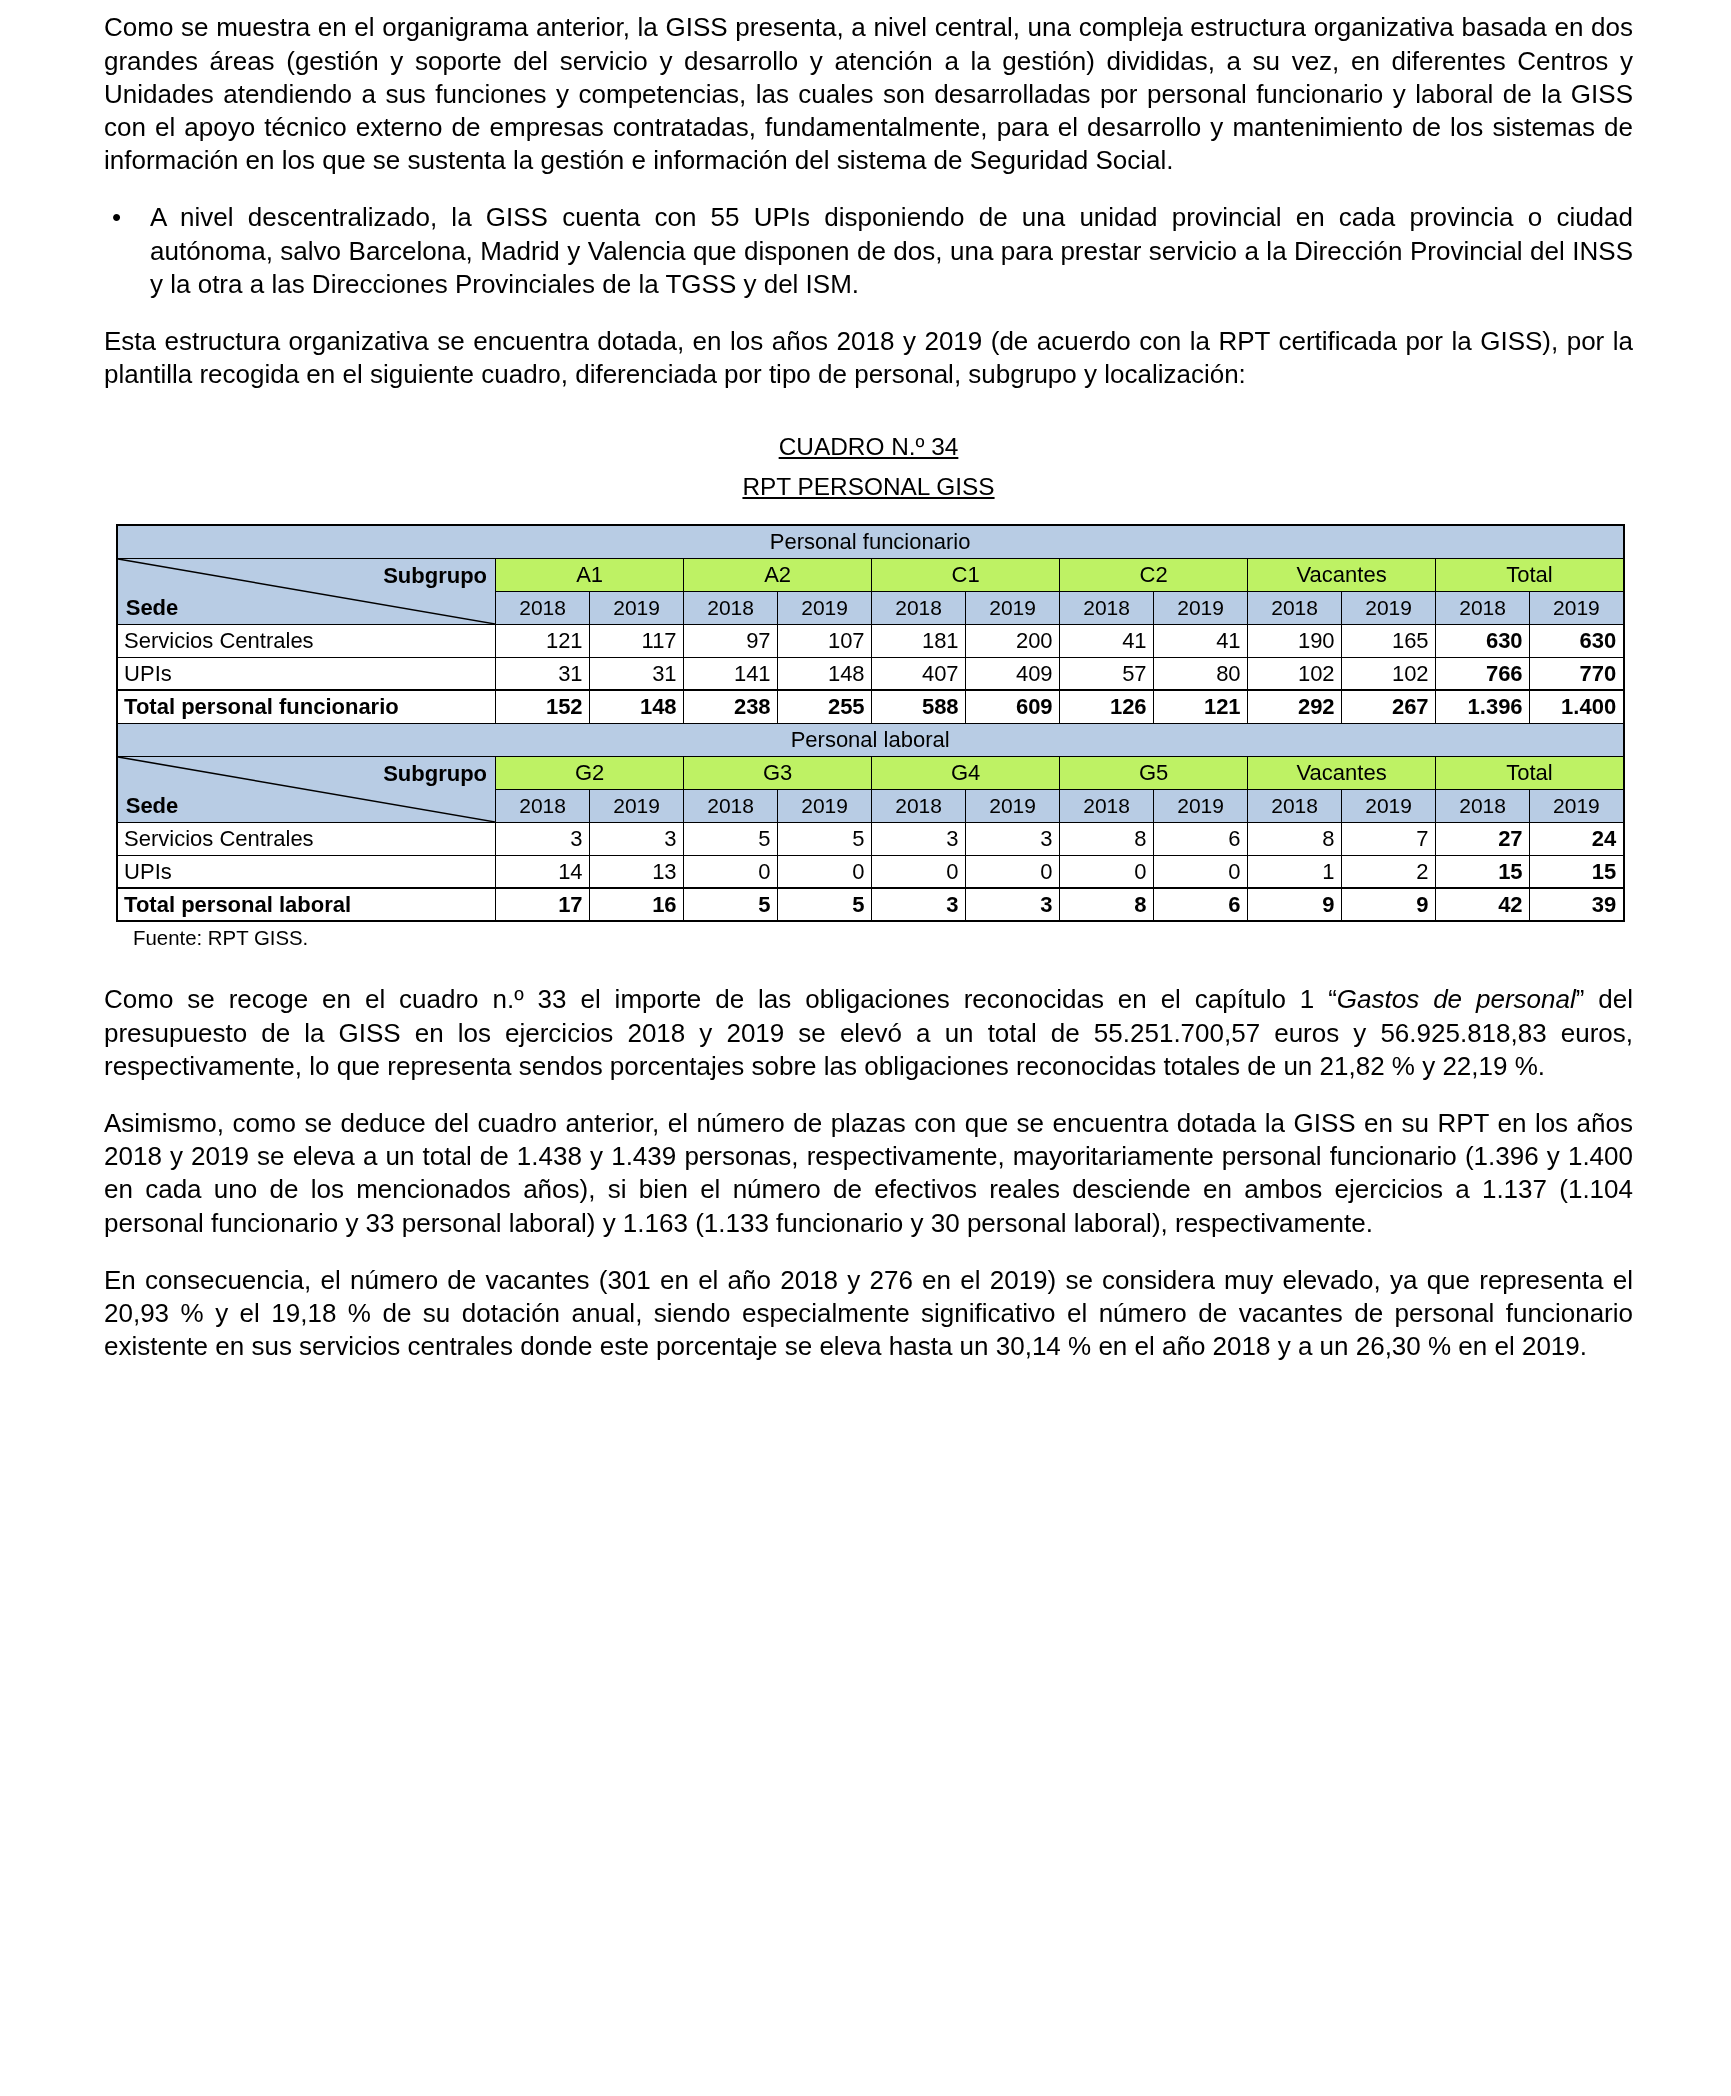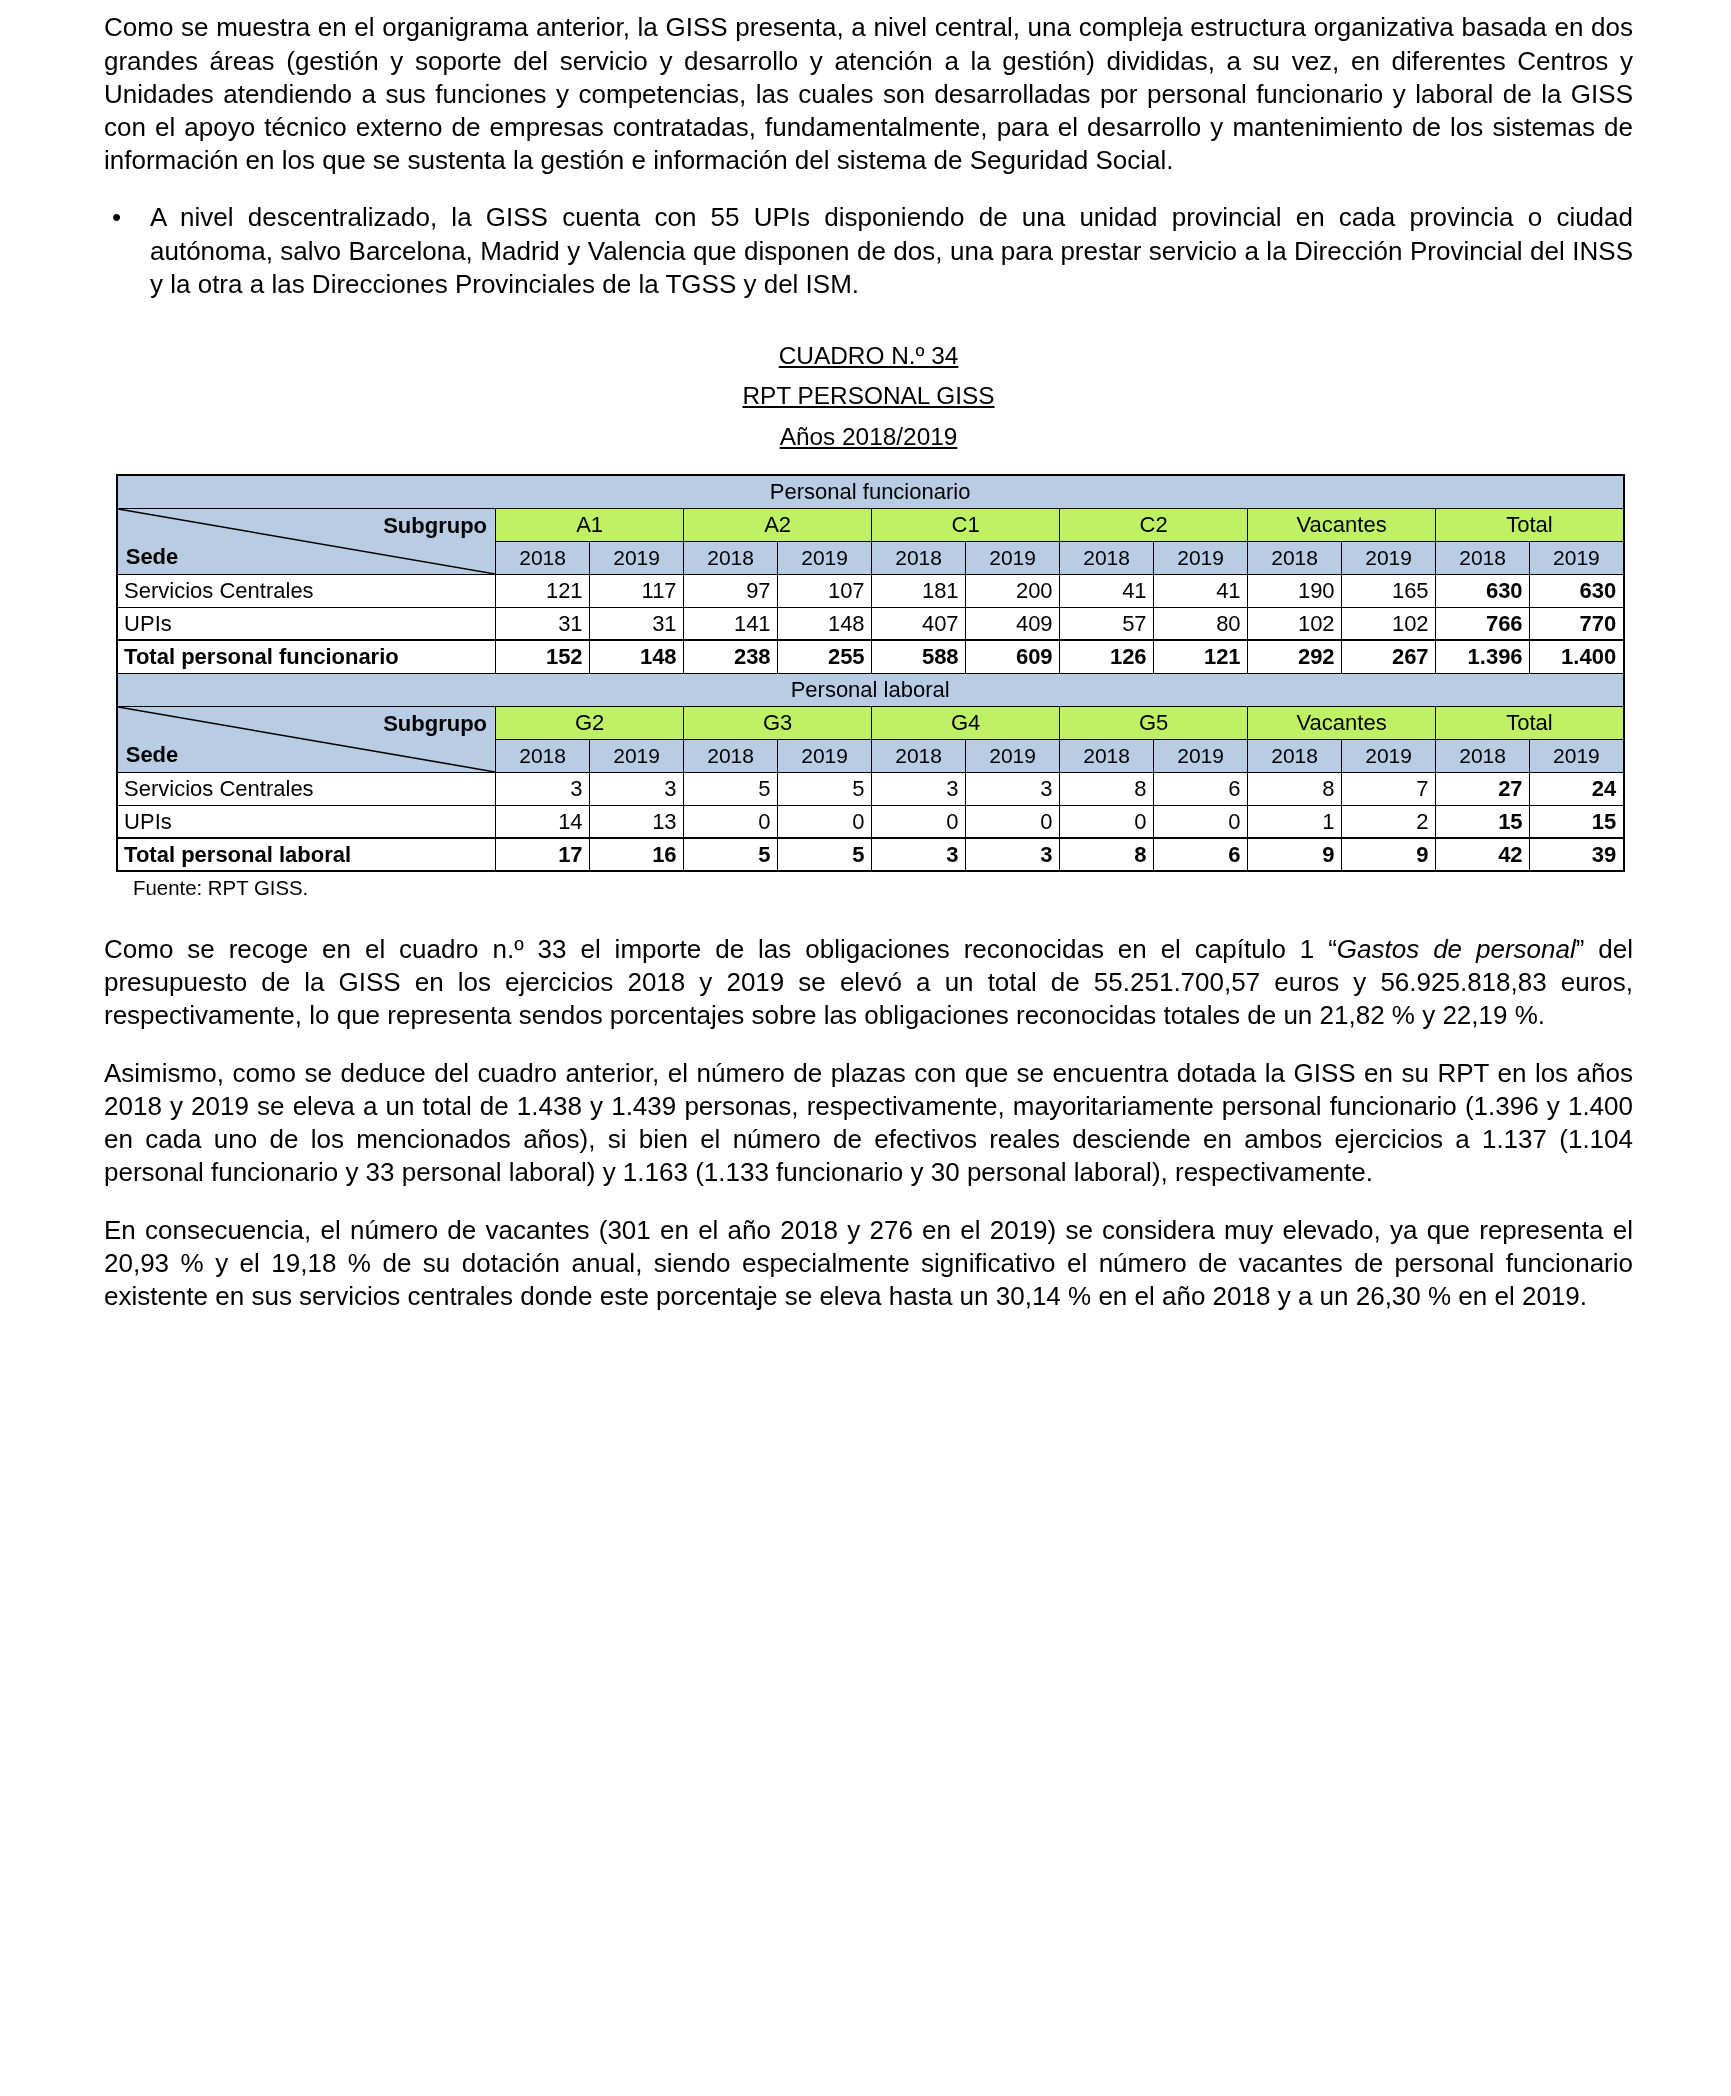--- a/index.html
+++ b/index.html
@@ -158,25 +158,25 @@
 
 <div class="page">
 
   <p class="body-par">Como se muestra en el organigrama anterior, la GISS presenta, a nivel central, una compleja estructura organizativa basada en dos grandes áreas (gestión y soporte del servicio y desarrollo y atención a la gestión) divididas, a su vez, en diferentes Centros y Unidades atendiendo a sus funciones y competencias, las cuales son desarrolladas por personal funcionario y laboral de la GISS con el apoyo técnico externo de empresas contratadas, fundamentalmente, para el desarrollo y mantenimiento de los sistemas de información en los que se sustenta la gestión e información del sistema de Seguridad Social.</p>
 
   <div class="bullet-row">
     <div class="bullet-dot">•</div>
     <div class="bullet-text">A nivel descentralizado, la GISS cuenta con 55 UPIs disponiendo de una unidad provincial en cada provincia o ciudad autónoma, salvo Barcelona, Madrid y Valencia que disponen de dos, una para prestar servicio a la Dirección Provincial del INSS y la otra a las Direcciones Provinciales de la TGSS y del ISM.</div>
   </div>
 
+  <p class="body-par">Esta estructura organizativa se encuentra dotada, en los años 2018 y 2019 (de acuerdo con la RPT certificada por la GISS), por la plantilla recogida en el siguiente cuadro, diferenciada por tipo de personal, subgrupo y localización:</p>
 
   <div class="title-block">
     <div class="title-line">CUADRO N.º 34</div>
     <div class="title-line">RPT PERSONAL GISS</div>
-    <div class="title-line">Años 2018/2019</div>
   </div>
 
   <div class="table-wrap">
     <table class="rpt">
       <colgroup>
         <col style="width:379px">
         <col style="width:94px">
           <col style="width:94px">
         <col style="width:94px">
           <col style="width:94px">

